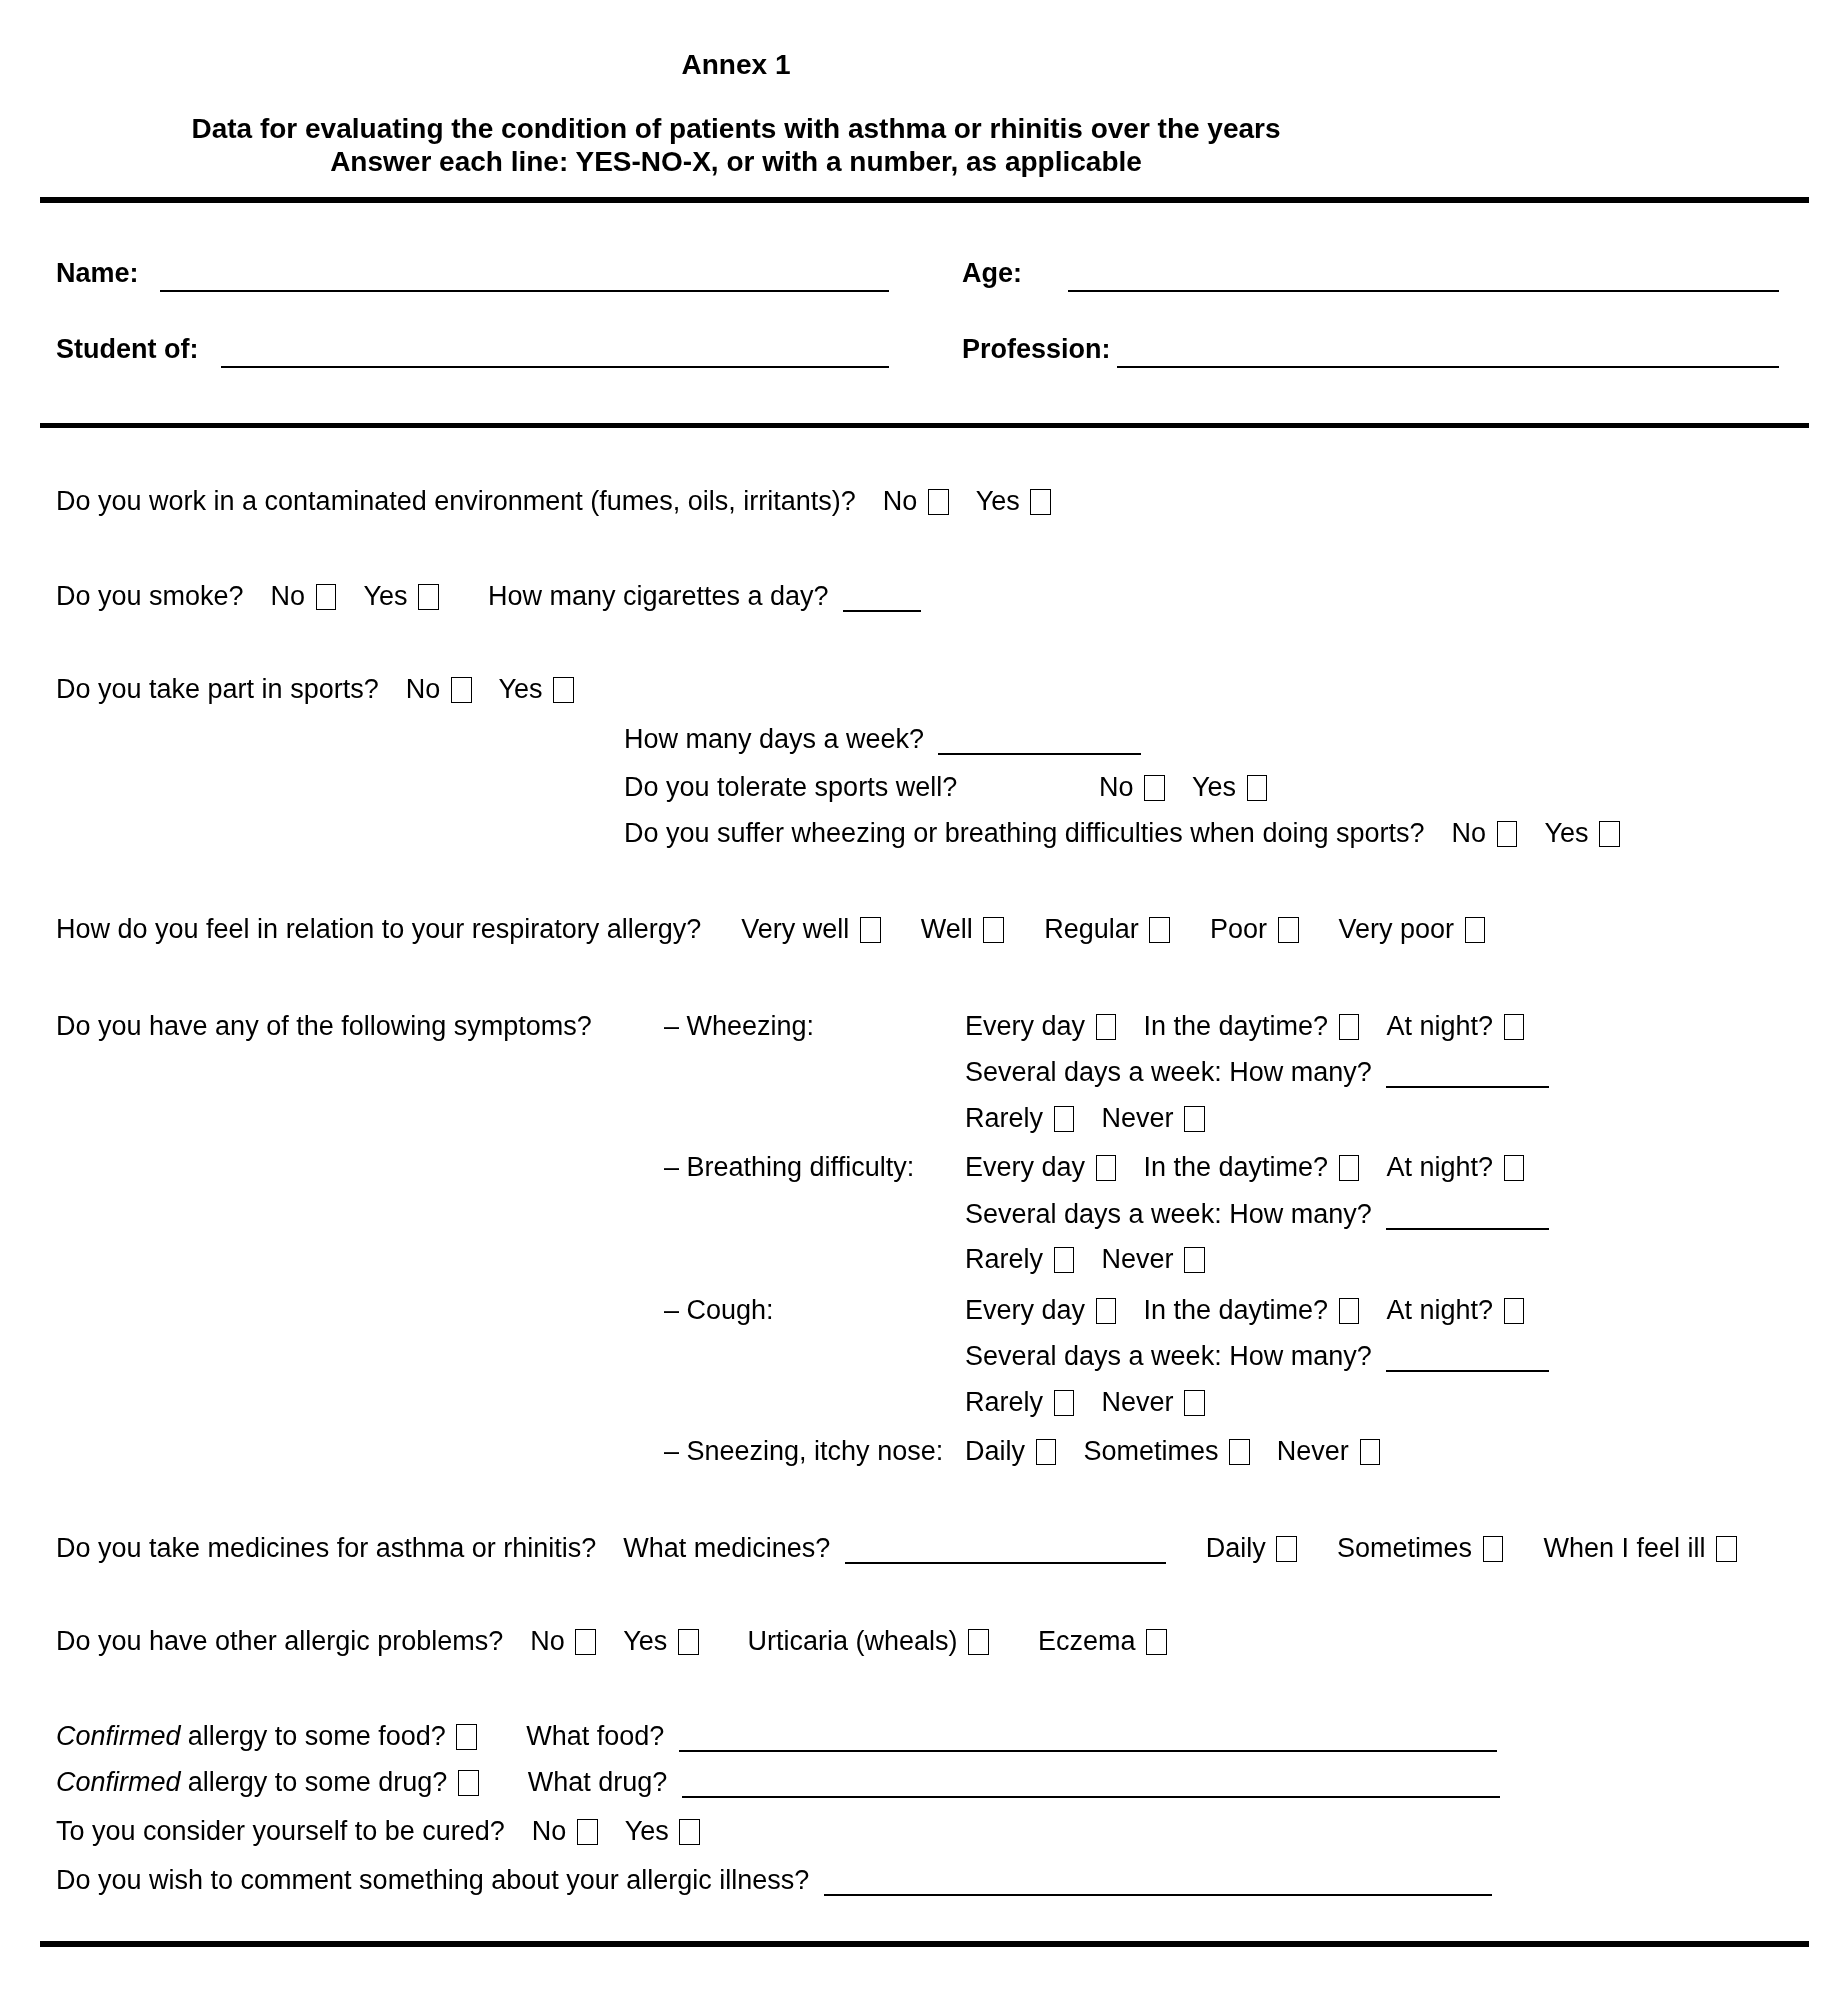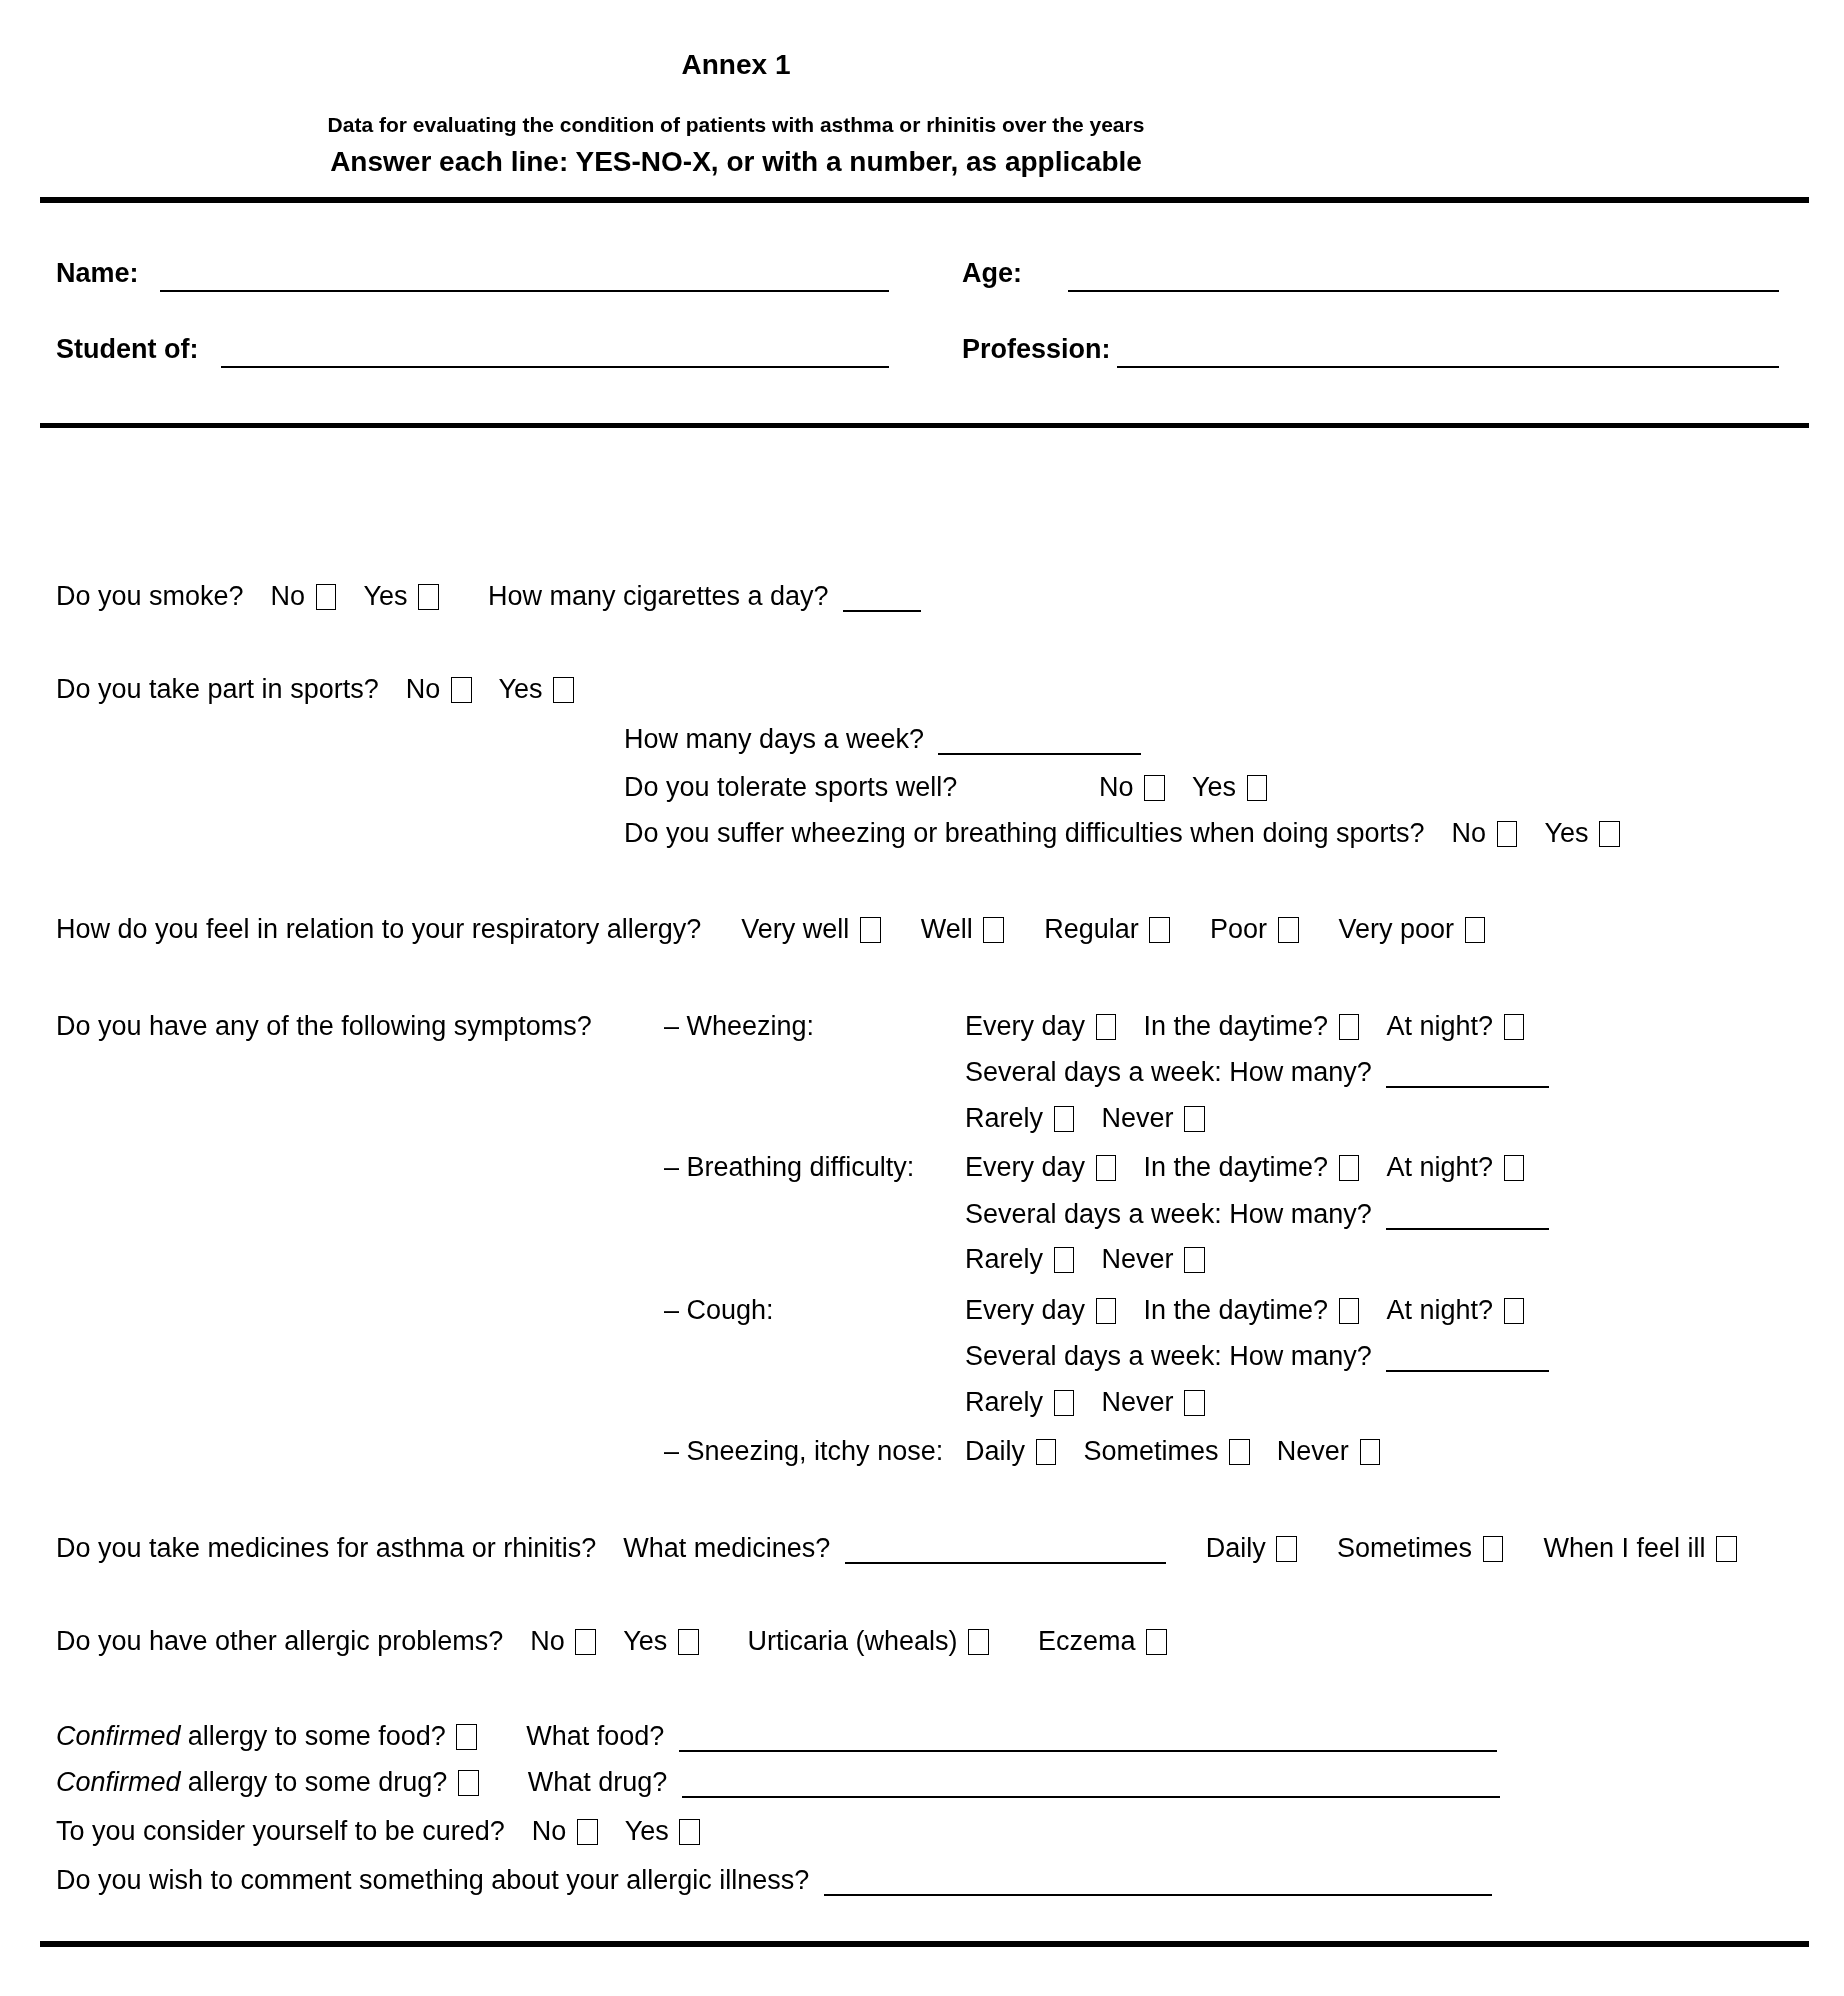--- a/index.html
+++ b/index.html
@@ -49,38 +49,43 @@
   .opt2{margin-left:40px;}
   .opt3{margin-left:49px;}
   .ml8{margin-left:7.1px;}
 </style>
 </head>
 <body>
 
 <div class="page">
 
   <div class="line center b" style="top:49px;font-size:28px;">Annex 1</div>
-  <div class="line center b" style="top:113px;font-size:21px;">Data for evaluating the condition of patients with asthma or rhinitis over the years</div>
+  <div class="line center b" style="top:113px;font-size:28px;">Data for evaluating the condition of patients with asthma or rhinitis over the years</div>
   <div class="line center b" style="top:146px;font-size:28px;">Answer each line: YES-NO-X, or with a number, as applicable</div>
   <div class="rule thick" style="top:197px;"></div>
 
   <div class="line" style="top:258px;">
     <span class="at b" style="left:56px;">Name:</span>
     <span class="afield" style="left:160px;width:729px;"></span>
     <span class="at b" style="left:962px;">Age:</span>
     <span class="afield" style="left:1068px;width:711px;"></span>
   </div>
   <div class="line" style="top:334px;">
     <span class="at b" style="left:56px;">Student of:</span>
     <span class="afield" style="left:221px;width:668px;"></span>
     <span class="at b" style="left:962px;">Profession:</span>
     <span class="afield" style="left:1117px;width:662px;"></span>
   </div>
   <div class="rule thin" style="top:423px;"></div>
 
+  <div class="line" style="top:486px;">
+    <span class="at" style="left:56px;">
+      <span>Do you work in a contaminated environment (fumes, oils, irritants)?</span><span class="opt">No</span><span class="cb"></span><span class="opt">Yes</span><span class="cb"></span>
+    </span>
+  </div>
 
   <div class="line" style="top:581px;">
     <span class="at" style="left:56px;">
       <span>Do you smoke?</span><span class="opt">No</span><span class="cb"></span><span class="opt">Yes</span><span class="cb"></span><span class="opt3">How many cigarettes a day?</span><span class="wl" style="width:78px;"></span>
     </span>
   </div>
 
   <div class="line" style="top:674px;">
     <span class="at" style="left:56px;">
       <span>Do you take part in sports?</span><span class="opt">No</span><span class="cb"></span><span class="opt">Yes</span><span class="cb"></span>

